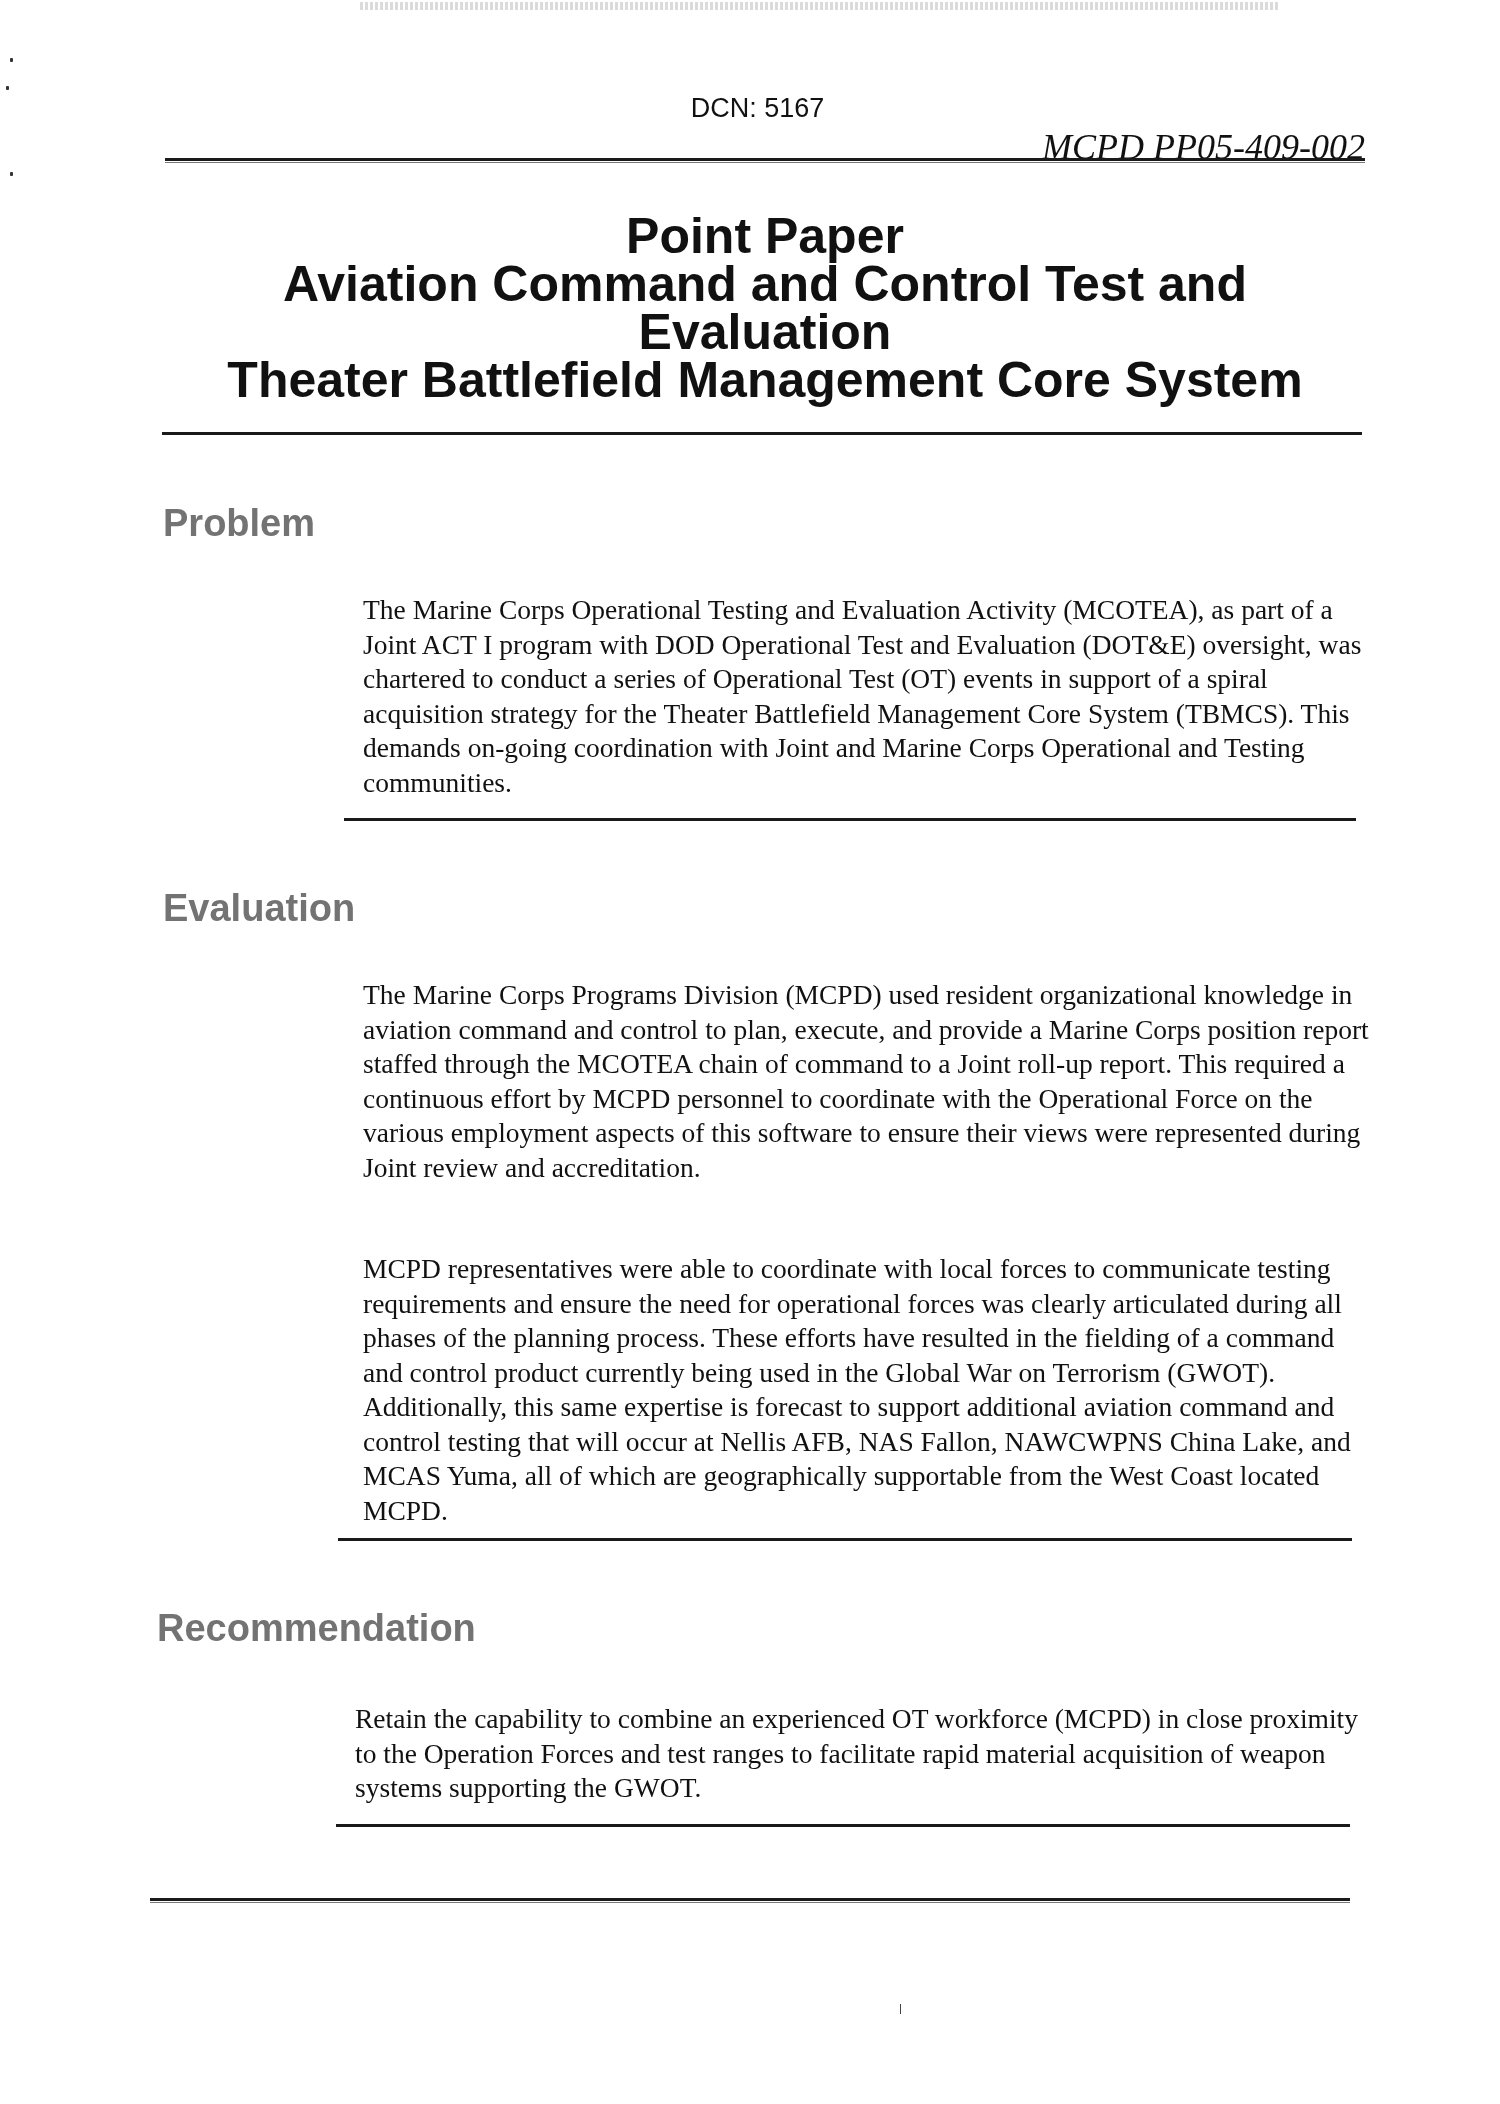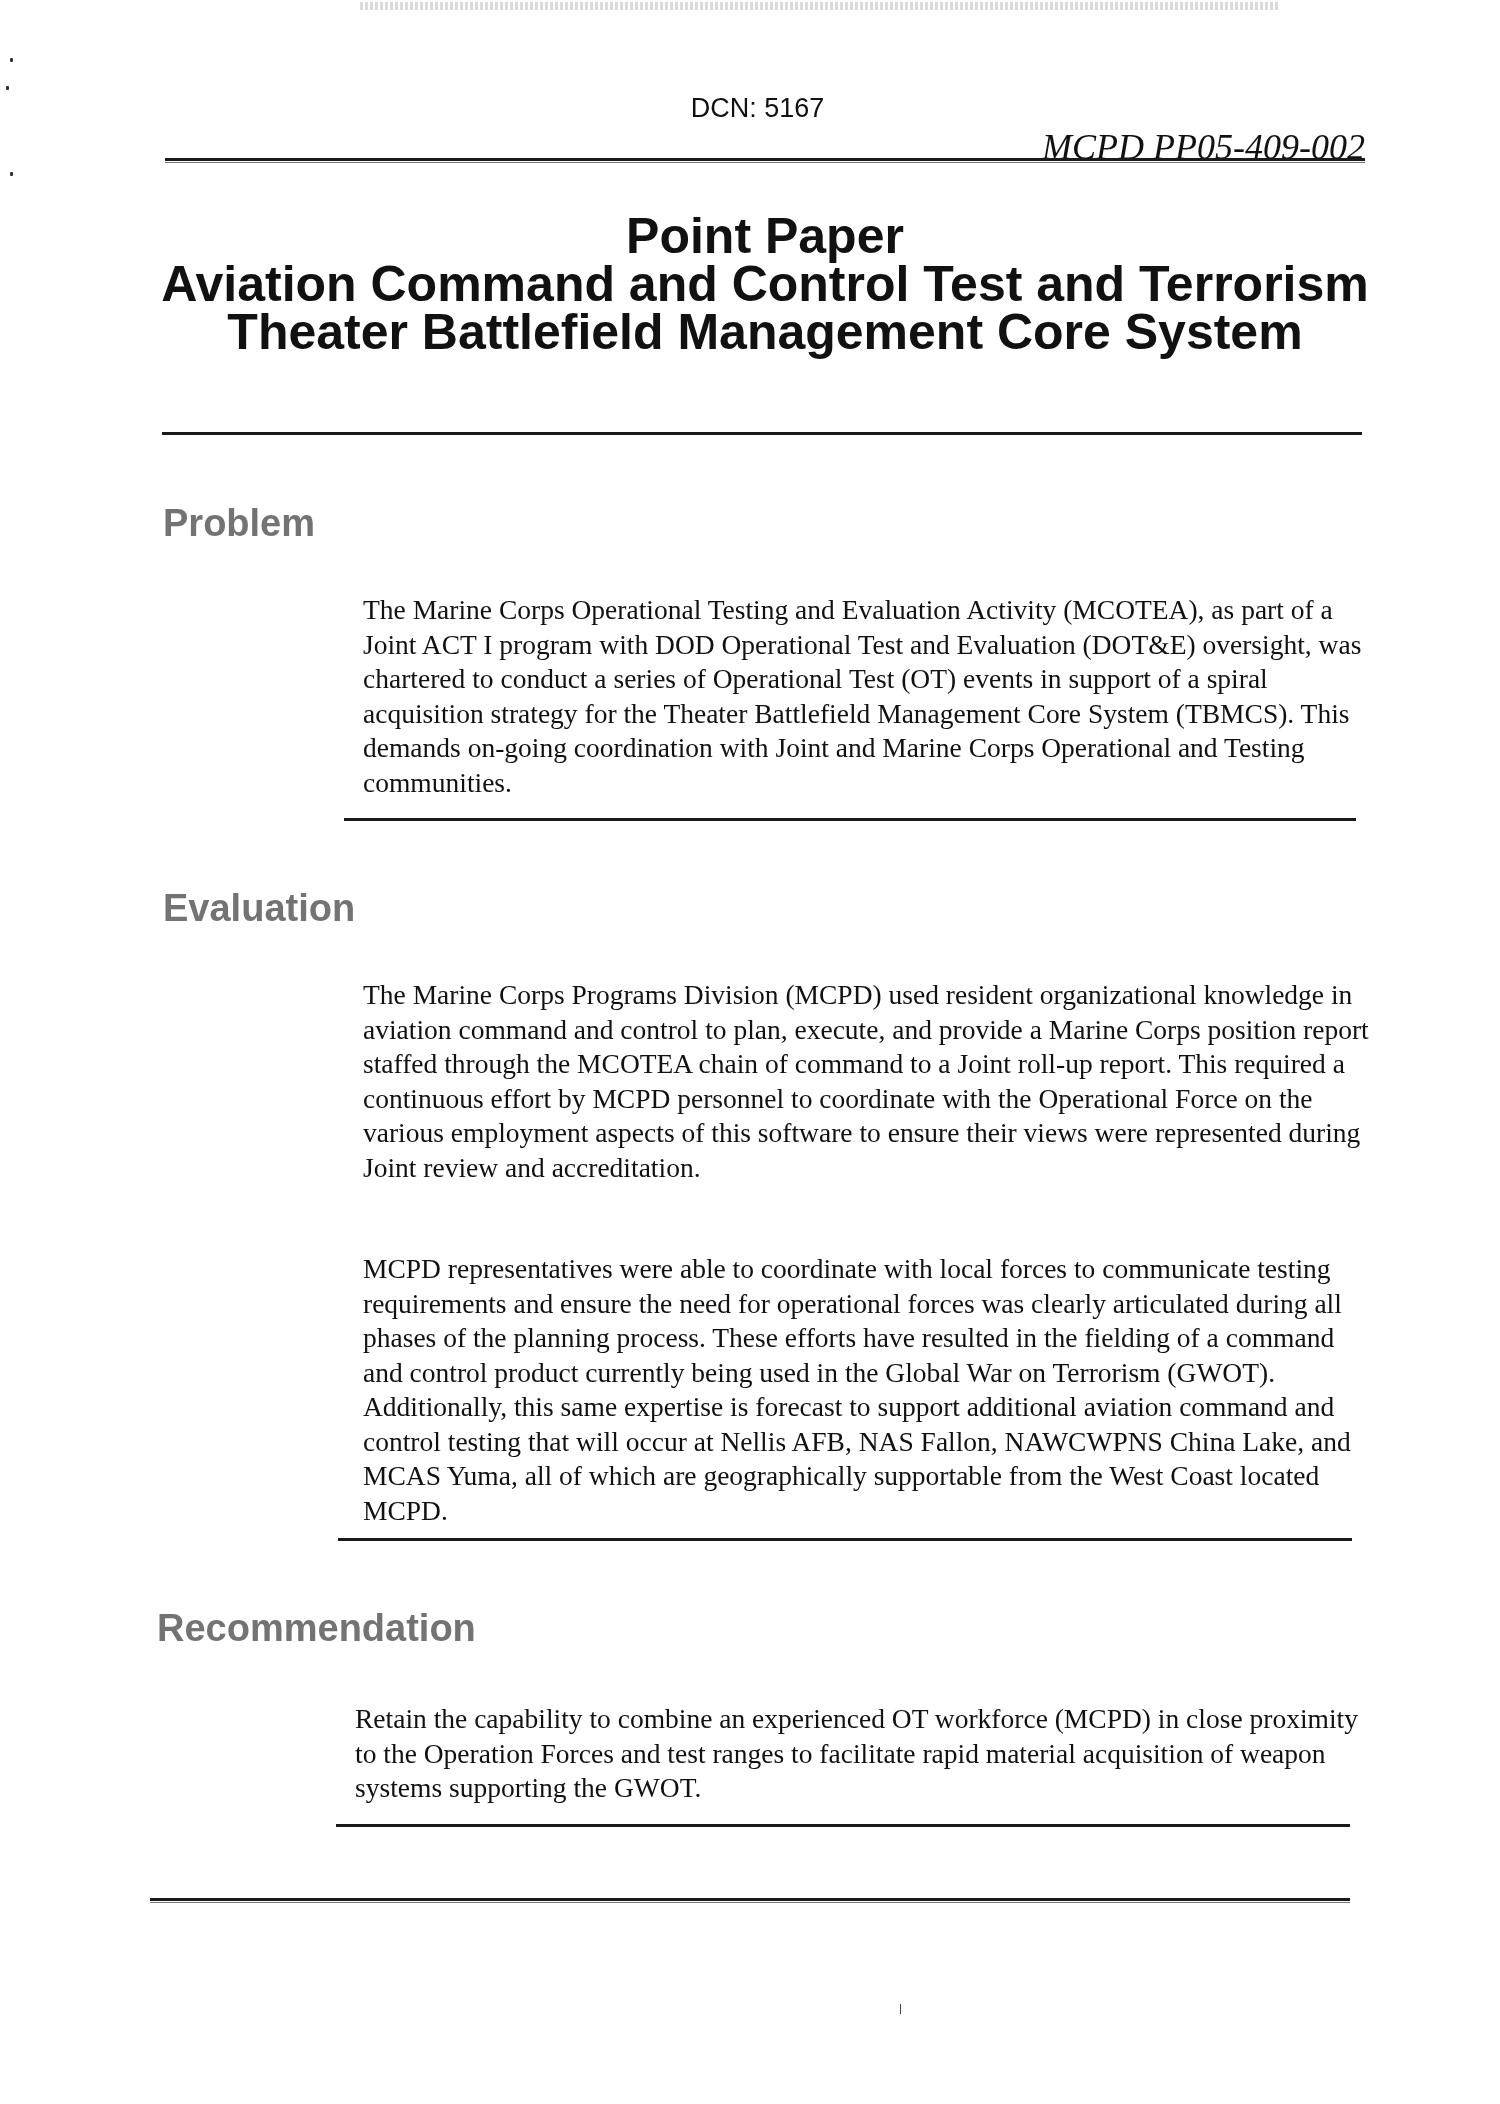--- a/index.html
+++ b/index.html
@@ -76,21 +76,21 @@
 <div class="abs speck" style="left:10px;top:58px;"></div>
 <div class="abs speck" style="left:6px;top:86px;"></div>
 <div class="abs speck" style="left:10px;top:172px;"></div>
 
 <div class="abs dcn">DCN: 5167</div>
 <div class="abs docnum">MCPD PP05-409-002</div>
 <div class="abs rule double" style="left:165px;top:158px;width:1200px;"></div>
 
 <div class="abs title-block">
   <div>Point Paper</div>
-  <div>Aviation Command and Control Test and Terrorism</div>
+  <div>Aviation Command and Control Test and Evaluation</div>
   <div>Theater Battlefield Management Core System</div>
 </div>
 <div class="abs rule" style="left:162px;top:432px;width:1200px;"></div>
 
 <div class="abs section-heading" style="top:502px;">Problem</div>
 <p class="abs para" style="top:578px;">The Marine Corps Operational Testing and Evaluation Activity (MCOTEA), as part of a Joint ACT I program with DOD Operational Test and Evaluation (DOT&amp;E) oversight, was chartered to conduct a series of Operational Test (OT) events in support of a spiral acquisition strategy for the Theater Battlefield Management Core System (TBMCS).  This demands on-going coordination with Joint and Marine Corps Operational and Testing communities.</p>
 <div class="abs rule" style="left:344px;top:818px;width:1012px;"></div>
 
 <div class="abs section-heading" style="top:887px;">Evaluation</div>
 <p class="abs para" style="top:963px;">The Marine Corps Programs Division (MCPD) used resident organizational knowledge in aviation command and control to plan, execute, and provide a Marine Corps position report staffed through the MCOTEA chain of command to a Joint roll-up report.  This required a continuous effort by MCPD personnel to coordinate with the Operational Force on the various employment aspects of this software to ensure their views were represented during Joint review and accreditation.</p>

